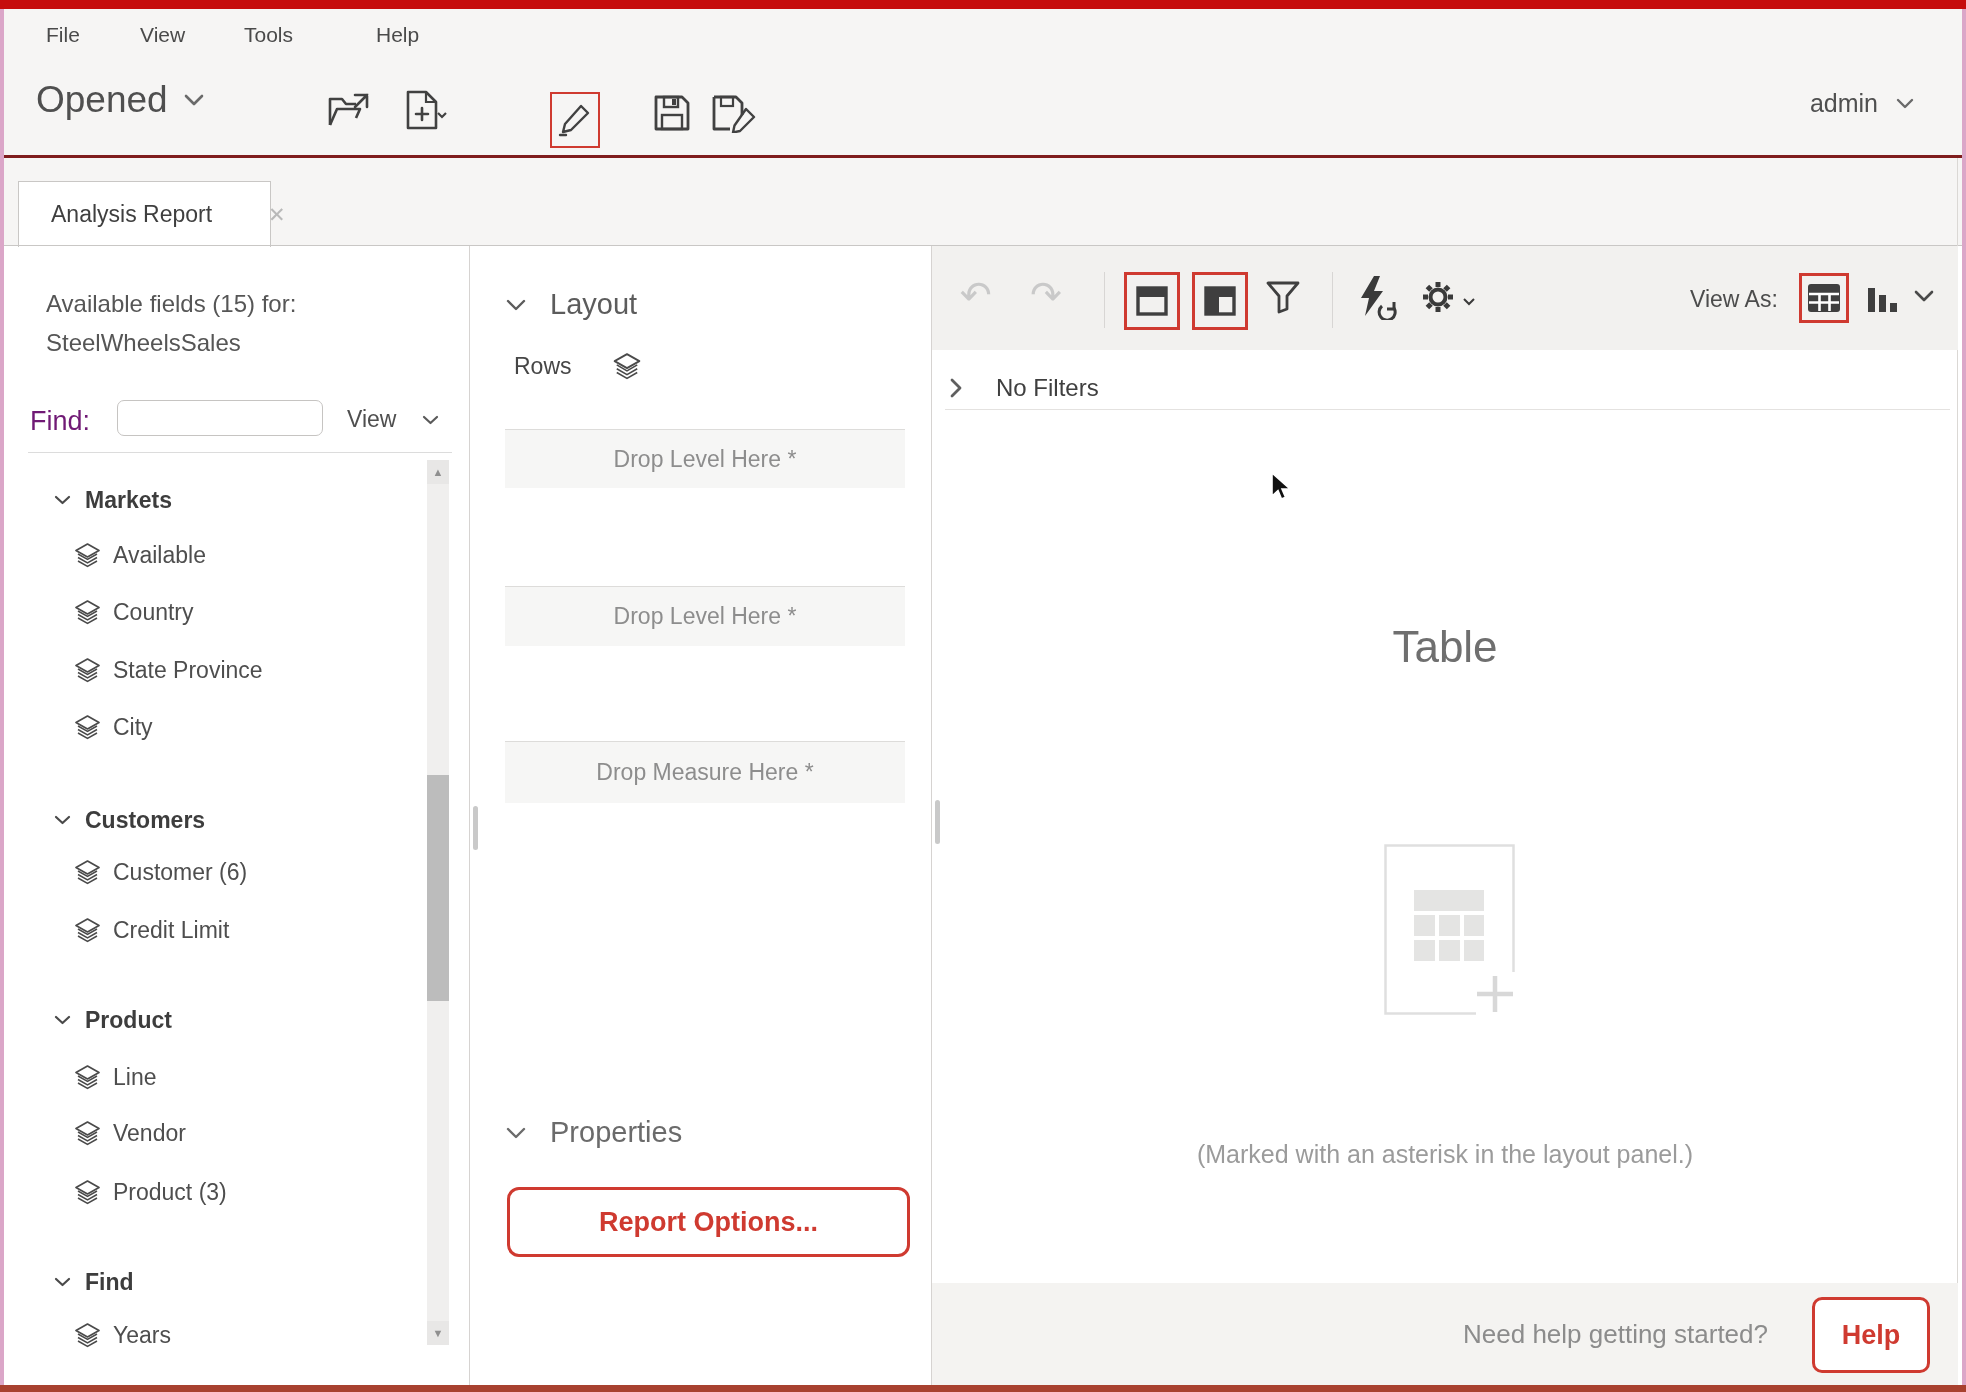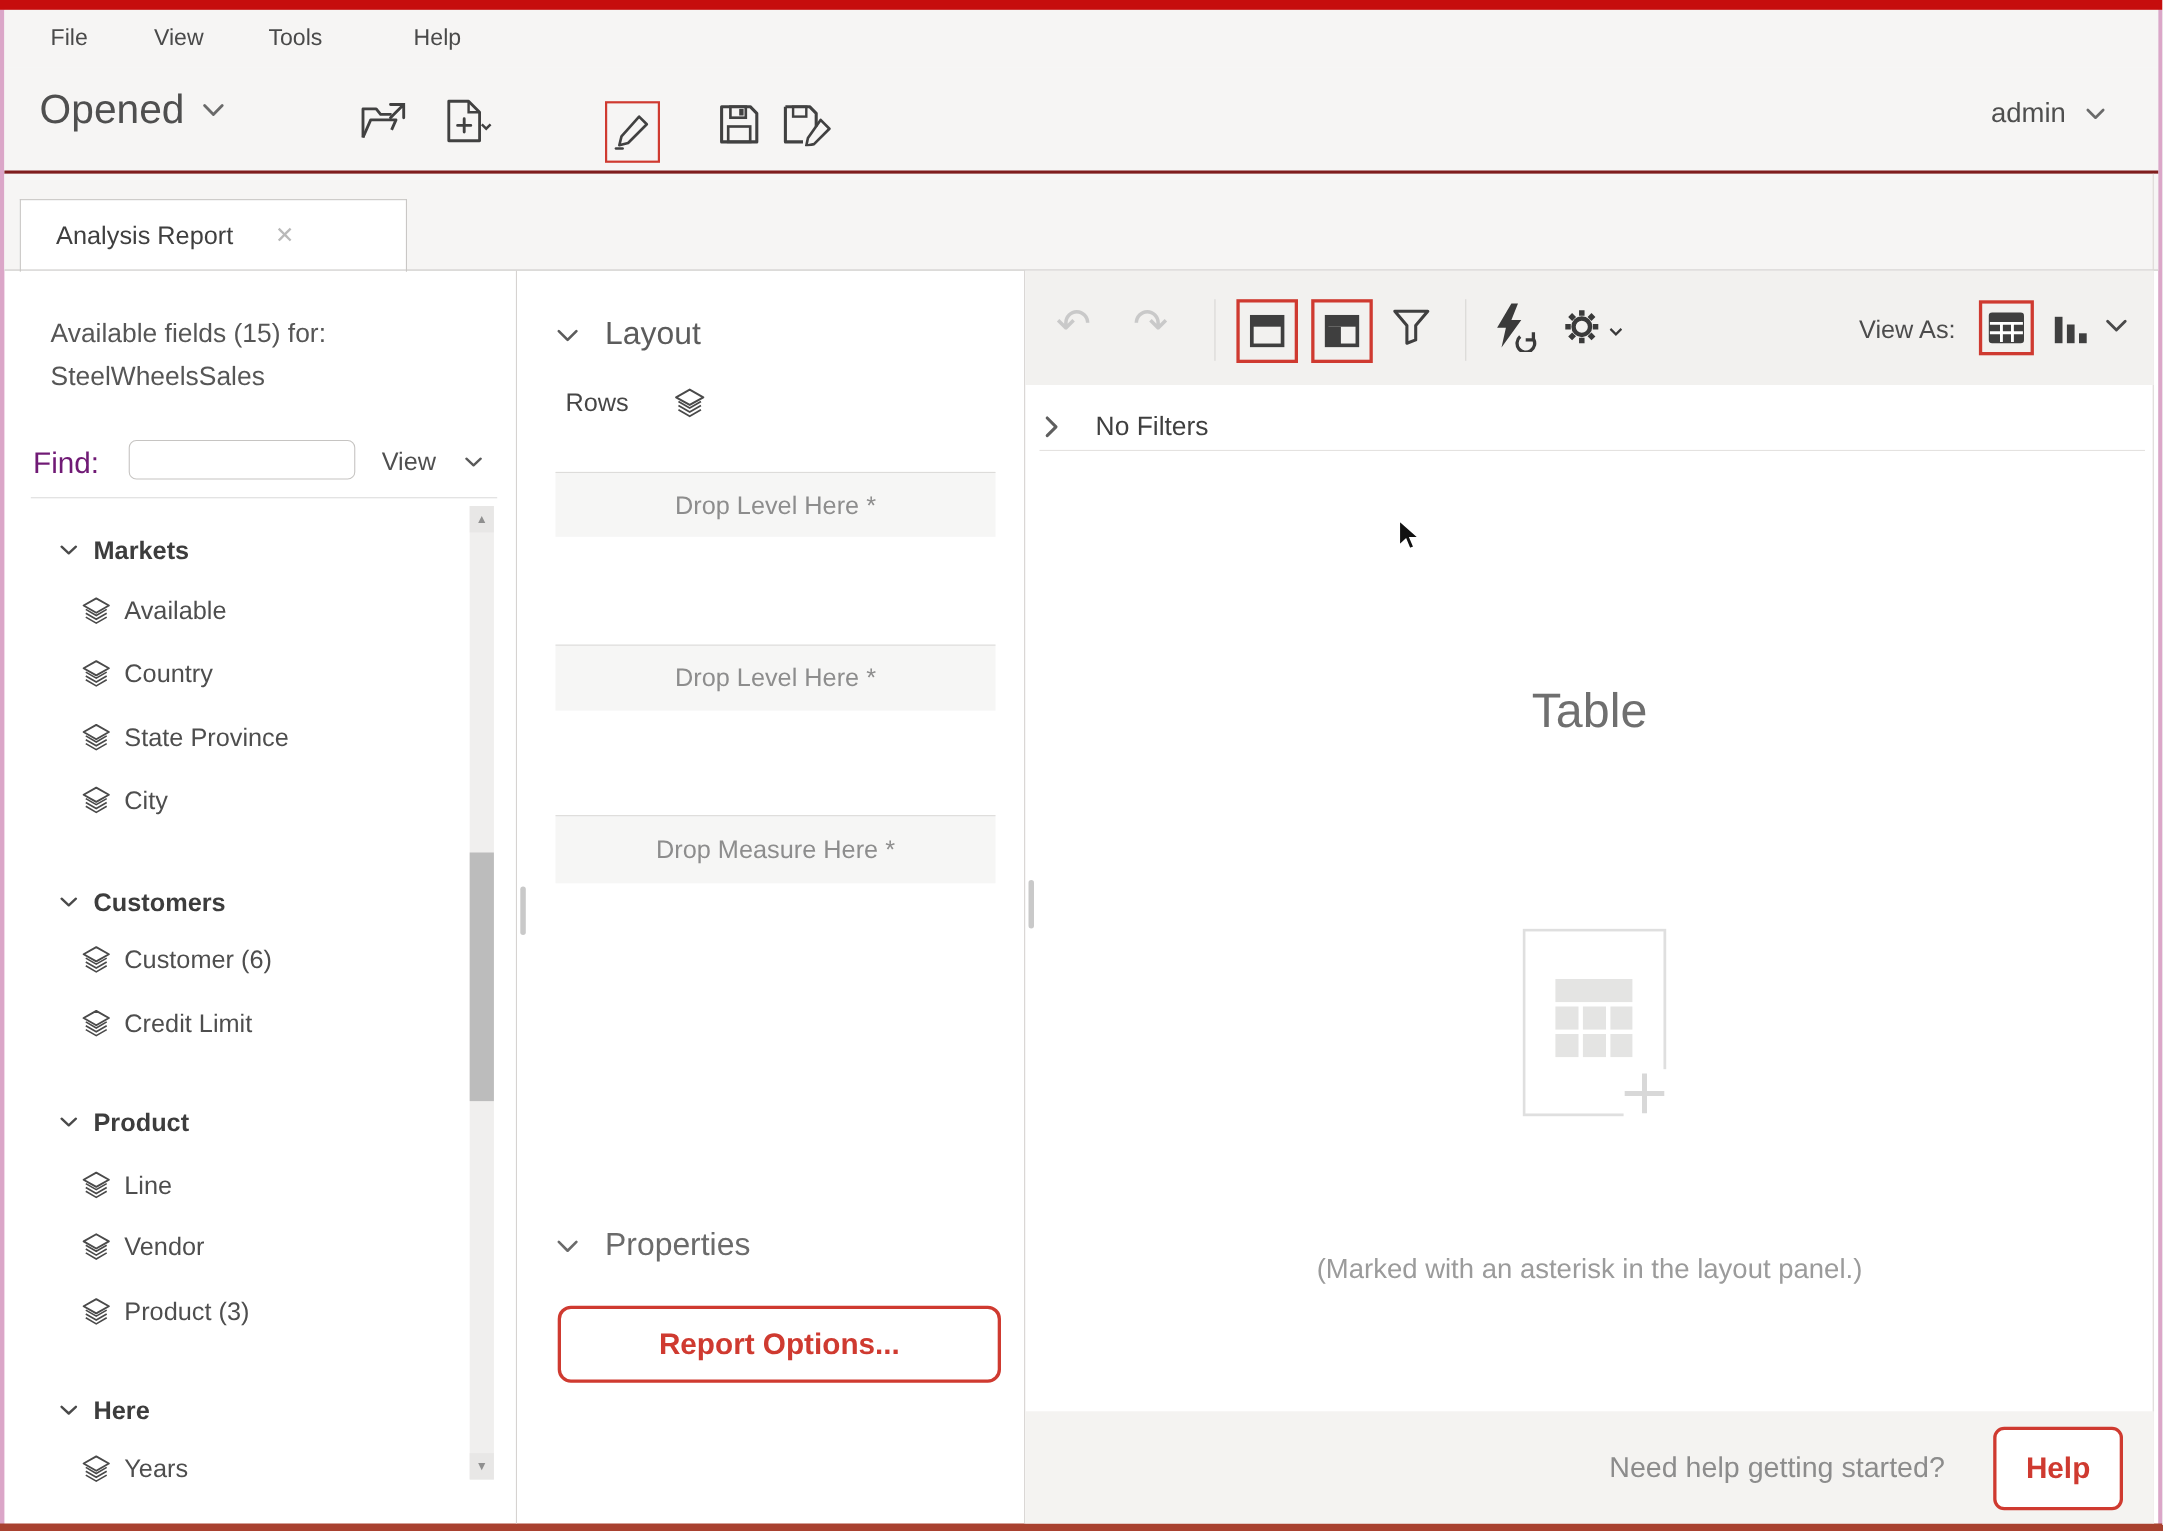--- a/index.html
+++ b/index.html
@@ -14,21 +14,21 @@
   .menubar{left:4px;top:9px;width:1958px;height:52px;background:#f6f5f4;}
   .menu-item{top:14px;font-size:21px;color:#4a4a4a;cursor:default;}
   .toolbar{left:4px;top:61px;width:1958px;height:97px;background:#f6f5f4;border-bottom:3px solid #7f1d1d;box-sizing:border-box;}
   .opened{left:32px;top:18px;display:flex;align-items:center;gap:16px;color:#4f4f4f;font-size:37px;}
   .tbicon{display:flex;align-items:center;justify-content:center;}
   .redbox{border:2px solid #cf3a30;background:transparent;}
   .user{right:48px;top:28px;display:flex;align-items:center;gap:18px;font-size:25px;color:#4f4f4f;}
   
   .tabstrip{left:4px;top:158px;width:1958px;height:88px;background:#f6f5f4;}
   .tabstrip-border{left:4px;top:245px;width:1958px;height:1px;background:#c9c7c5;}
-  .tab{left:14px;top:23px;width:352px;height:66px;background:#fff;border:1px solid #c9c7c5;border-bottom:none;box-sizing:border-box;display:flex;align-items:center;}
+  .tab{left:14px;top:23px;width:253px;height:66px;background:#fff;border:1px solid #c9c7c5;border-bottom:none;box-sizing:border-box;display:flex;align-items:center;gap:18px;}
   .tab-label{margin-left:32px;font-size:23px;color:#3f3f3f;}
   .tab-close{margin-left:38px;font-size:21px;color:#b9b9b9;cursor:pointer;}
   
   .fp-header{left:46px;top:284px;font-size:24px;color:#565656;line-height:39px;}
   .find-label{left:30px;top:406px;font-size:27px;color:#701a75;}
   .find-input{left:117px;top:400px;width:206px;height:36px;border:1px solid #c6c4c2;border-radius:7px;background:#fff;box-sizing:border-box;font-size:20px;padding:0 10px;color:#333;}
   .view-ctl{left:347px;top:406px;display:flex;align-items:center;gap:26px;font-size:23px;color:#4f4f4f;cursor:pointer;}
   .fp-divider{left:28px;top:452px;width:424px;height:1px;background:#dcdcdc;}
   .group-header{display:flex;align-items:center;gap:14px;font-size:23px;font-weight:bold;color:#3d3d3d;height:38px;cursor:pointer;}
   .field-item{display:flex;align-items:center;gap:12px;font-size:23px;color:#4e4e4e;height:38px;cursor:pointer;}
@@ -239,21 +239,21 @@
         <path d="M13.5 2 L25 8.5 L13.5 15 L2 8.5 Z" fill="#fff" stroke="#4a4a4a" stroke-width="1.7" stroke-linejoin="round"></path>
         <path d="M4 12 L13.5 17.5 L23 12 M4 15.5 L13.5 21 L23 15.5 M4 19 L13.5 24.5 L23 19" fill="none" stroke="#4a4a4a" stroke-width="1.5"></path>
       </svg>
     <span class="nw">Product (3)</span>
   </div>
 
   <div class="abs group-header" style="left:54px;top:1263px">
     <svg width="17" height="10" viewBox="0 0 17 10">
         <path d="M2 2 L8.5 8 L15 2" fill="none" stroke="#4a4a4a" stroke-width="2.2" stroke-linecap="round" stroke-linejoin="round"></path>
       </svg>
-    <span class="nw">Here</span>
+    <span class="nw">Find</span>
   </div>
   <div class="abs field-item" style="left:74px;top:1316px">
     <svg width="27" height="26" viewBox="0 0 27 26">
         <path d="M13.5 2 L25 8.5 L13.5 15 L2 8.5 Z" fill="#fff" stroke="#4a4a4a" stroke-width="1.7" stroke-linejoin="round"></path>
         <path d="M4 12 L13.5 17.5 L23 12 M4 15.5 L13.5 21 L23 15.5 M4 19 L13.5 24.5 L23 19" fill="none" stroke="#4a4a4a" stroke-width="1.5"></path>
       </svg>
     <span class="nw">Years</span>
   </div>
 
   <div class="abs sb-track">

